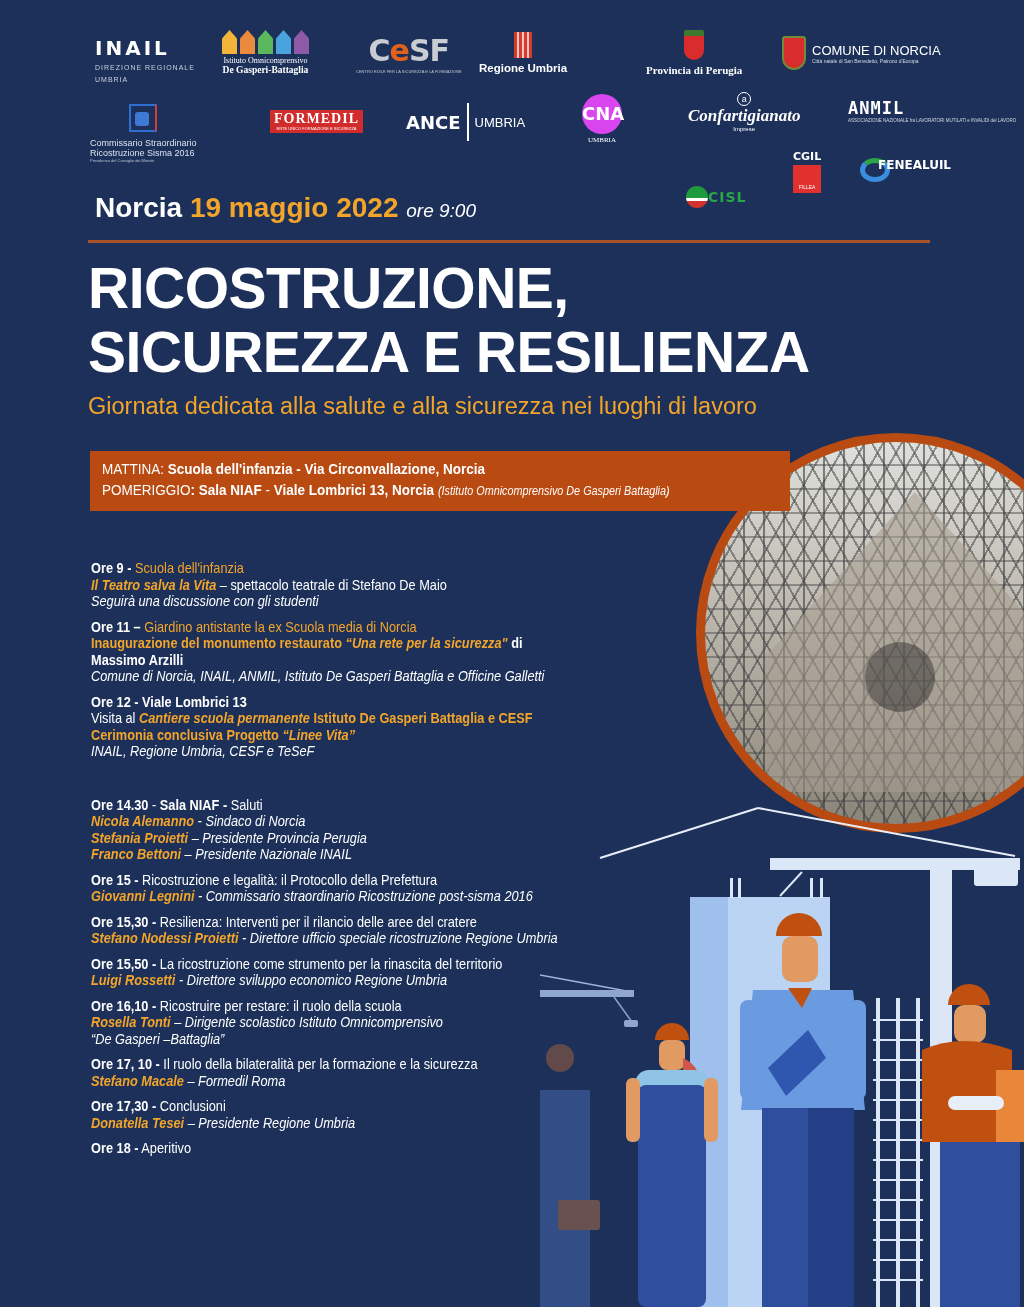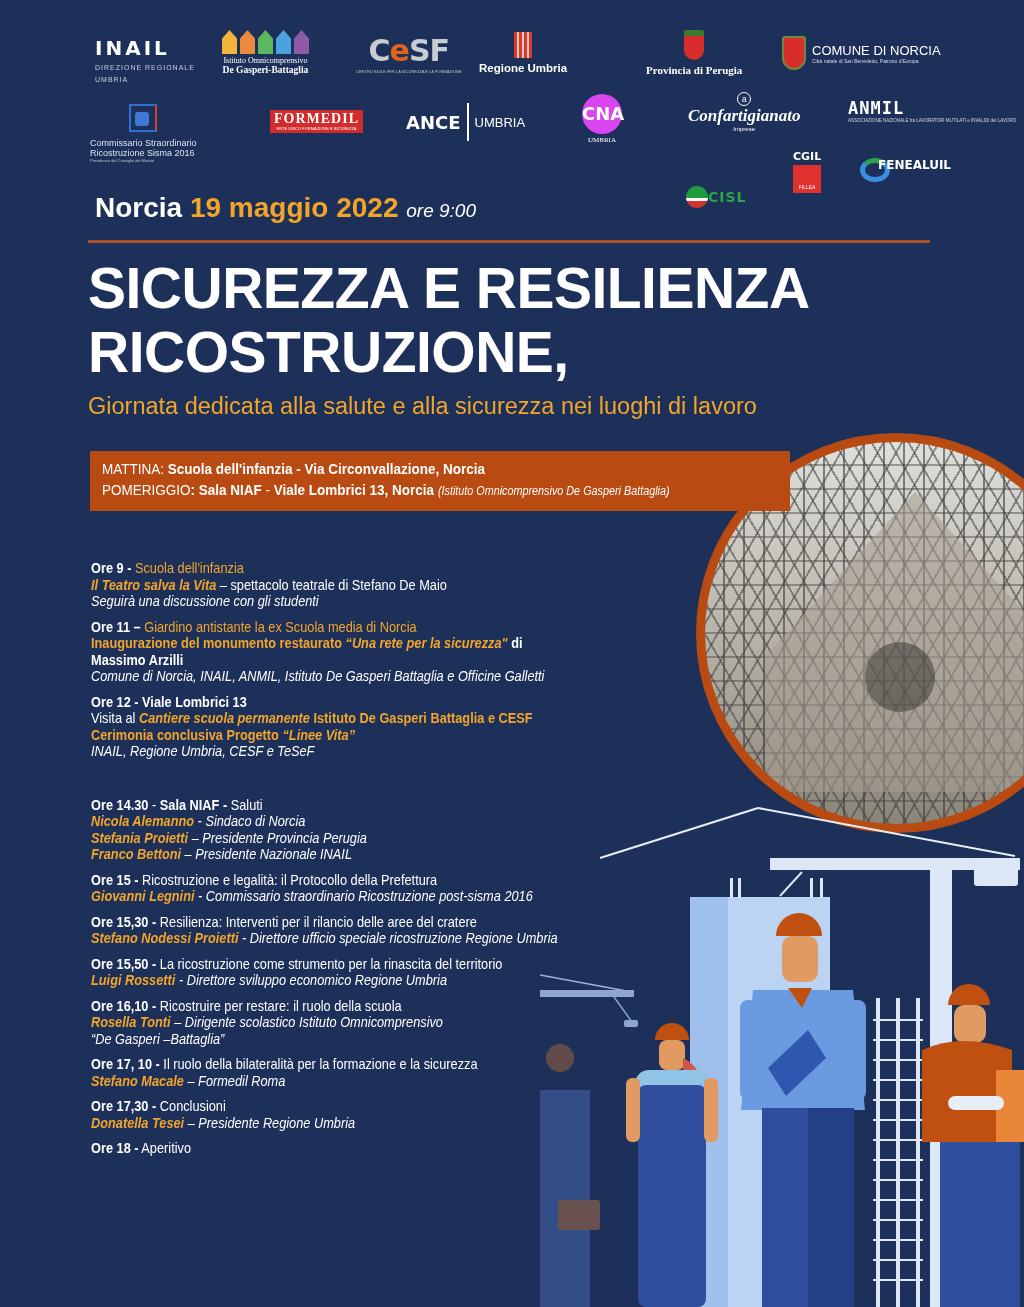--- a/index.html
+++ b/index.html
@@ -209,22 +209,22 @@
   </div>
 
   <div class="date-line">
     <span class="city">Norcia</span>
     <span class="date">19 maggio 2022</span>
     <span class="time">ore 9:00</span>
   </div>
   <div class="rule"></div>
 
   <h1 class="title">
+    <div>RICOSTRUZIONE,</div>
     <div>SICUREZZA E RESILIENZA</div>
-    <div>RICOSTRUZIONE,</div>
   </h1>
   <div class="subtitle">Giornata dedicata alla salute e alla sicurezza nei luoghi di lavoro</div>
 
   <div class="photo">
     <div class="roof"></div>
     <div class="window"></div>
   </div>
 
   <div class="banner">
     <div class="row">

